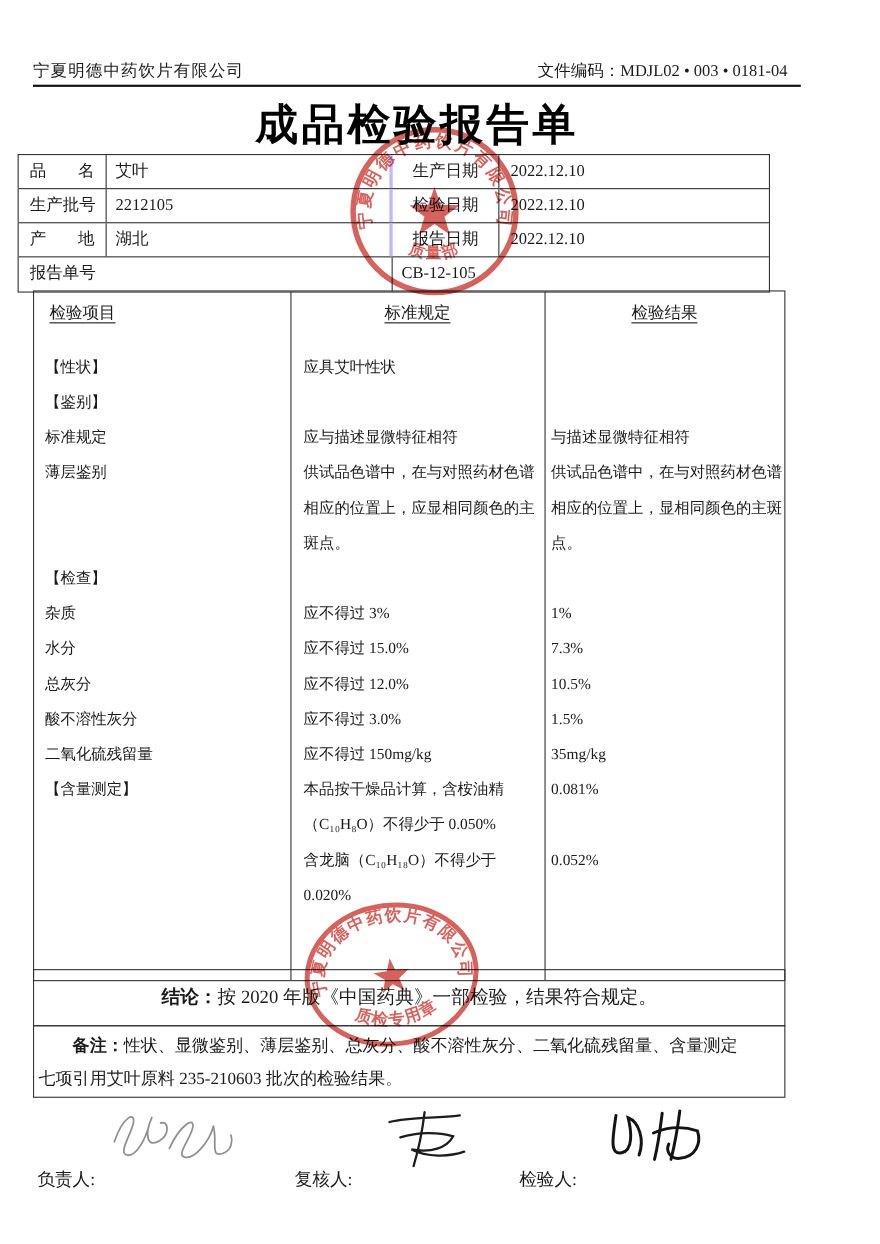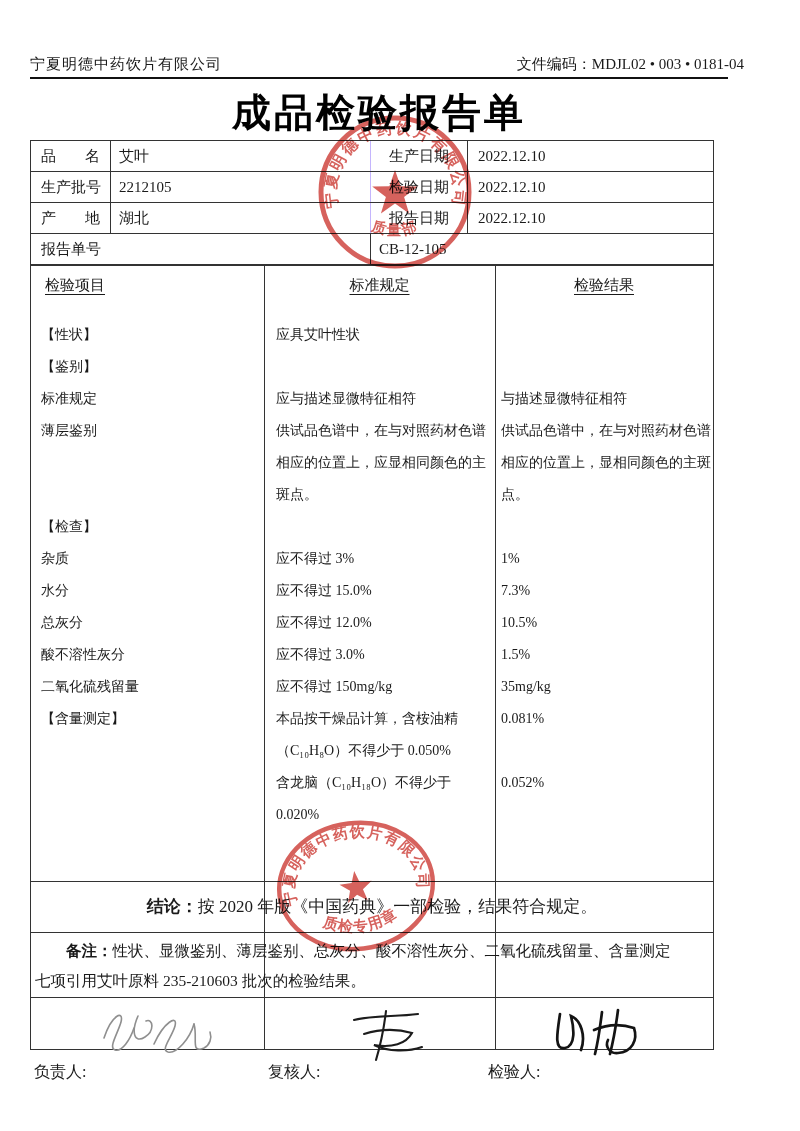--- a/index.html
+++ b/index.html
@@ -1,43 +1,43 @@
 <!DOCTYPE html>
 <html><head>
 <meta charset="utf-8">
 <style>
   html,body{margin:0;padding:0;background:#ffffff;}
   .page{position:relative;width:800px;height:1131px;background:#fff;overflow:hidden;
         font-family:"Liberation Serif","DejaVu Serif",serif;color:#1a1a1a;}
 
   
   .hdr-company{position:absolute;left:30px;top:55px;font-size:15px;letter-spacing:1px;}
-  .hdr-code{position:absolute;right:56px;top:55px;font-size:15px;}
+  .hdr-code{position:absolute;right:84px;top:55px;font-size:15px;}
   .hdr-rule{position:absolute;left:30px;top:77px;width:698px;height:2px;background:#111;}
 
   
   .title{position:absolute;left:30px;top:86px;width:698px;text-align:center;
          font-family:"Liberation Sans","DejaVu Sans",sans-serif;
          font-weight:bold;font-size:39px;letter-spacing:3px;color:#000;}
 
   
-  .info-table{position:absolute;left:30px;top:140px;width:684px;border:1px solid #333;
+  .info-table{position:absolute;left:16px;top:140px;width:684px;border:1px solid #333;
               box-sizing:border-box;font-size:15px;}
   .info-row{display:flex;height:31px;line-height:31px;border-bottom:1px solid #333;box-sizing:border-box;}
   .info-row:last-child{border-bottom:none;}
   .ic{box-sizing:border-box;overflow:hidden;white-space:nowrap;}
   .ic-l1{width:80px;padding:0 10px;border-right:1px solid #333;text-align:justify;text-align-last:justify;}
-  .ic-v1{width:260px;padding:0 8px;border-right:1px solid #c4b5fd;}
+  .ic-v1{width:260px;padding:0 8px;border-right:3px solid #c4b5fd;}
   .ic-l2{width:97px;border-right:1px solid #333;text-align:center;}
   .ic-v2{flex:1;padding:0 10px;}
   .ic-rl{width:340px;padding:0 10px;border-right:1px solid #333;}
   .ic-rv{flex:1;padding:0 8px;}
 
   
-  .result-table{position:absolute;left:30px;top:264px;width:684px;height:786px;
+  .result-table{position:absolute;left:30px;top:264px;width:684px;height:628px;
                 border:1px solid #333;box-sizing:border-box;font-size:14px;}
   .vline{position:absolute;top:0;bottom:0;width:1px;background:#333;}
   .vline.v1{left:233px;} .vline.v2{left:464px;}
   .rt-head{display:flex;height:54px;line-height:40px;}
   .rt-head .hc{box-sizing:border-box;}
   .rt-head .hc span{text-decoration:underline;text-underline-offset:4px;font-size:15px;}
   .hc1{width:233px;padding-left:14px;}
   .hc2{width:231px;text-align:center;}
   .hc3{flex:1;text-align:center;}
   .rt-row{display:flex;}
@@ -52,21 +52,21 @@
                   text-align:center;font-size:17px;}
   .conclusion-box b{font-weight:bold;}
   .remark-box{position:absolute;left:30px;top:932px;width:684px;height:66px;
               border:1px solid #333;box-sizing:border-box;font-size:15.5px;
               line-height:30px;padding:3px 4px 0 4px;}
   .remark-p{margin:0;text-indent:2em;white-space:pre-line;}
   .remark-p b{font-weight:bold;}
 
   
   .sig-label{position:absolute;font-size:16px;top:1030px;margin-top:32px;}
-  .sig-label.s1{left:34px;} .sig-label.s2{left:268px;} .sig-label.s3{left:488px;}
+  .sig-label.s1{left:34px;} .sig-label.s2{left:268px;} .sig-label.s3{left:472px;}
   .sig-svg{position:absolute;}
   .sig-svg.s1{left:98px;top:1002px;} .sig-svg.s2{left:338px;top:1006px;} .sig-svg.s3{left:550px;top:1002px;}
 
   
   .stamp{position:absolute;mix-blend-mode:multiply;opacity:0.85;}
   .stamp.top{left:310px;top:107px;}
   .stamp.bottom{left:272px;top:814px;}
   .stamp text{font-family:"Liberation Sans","DejaVu Sans",sans-serif;font-weight:bold;}
 </style>
 </head>

